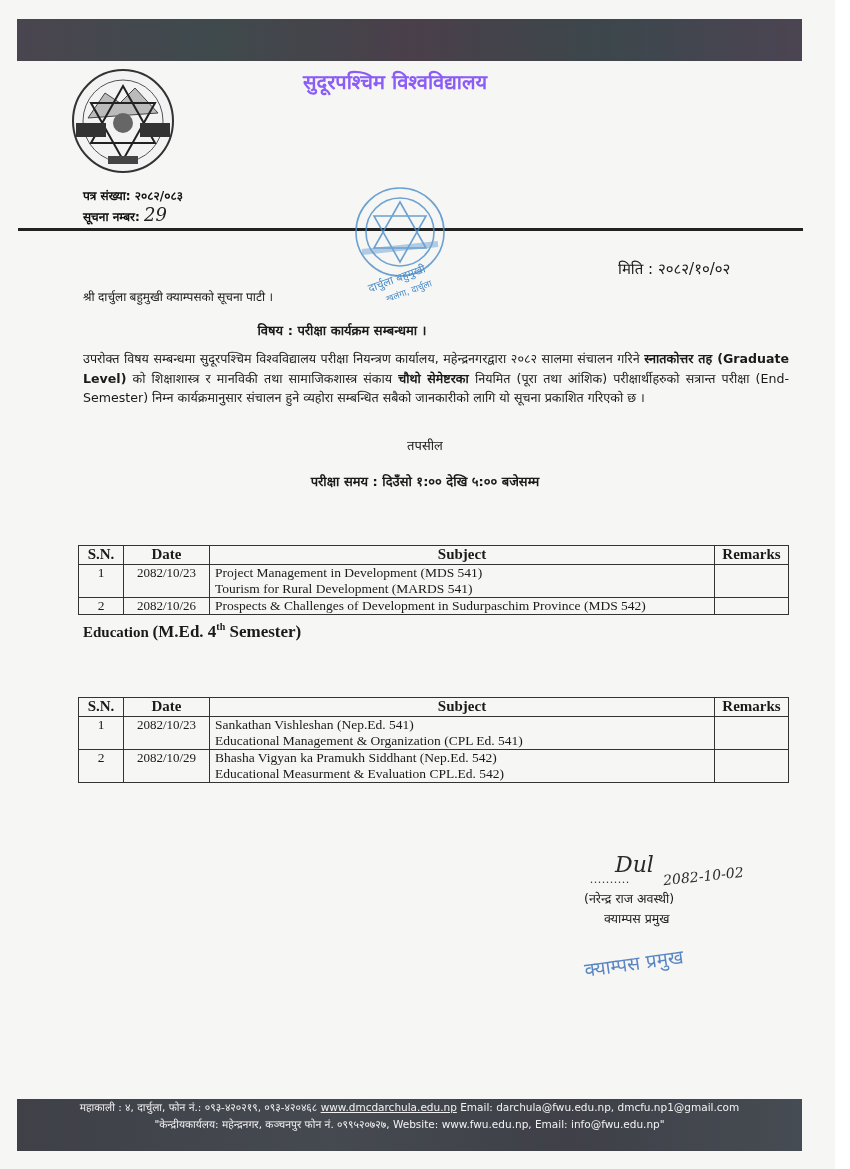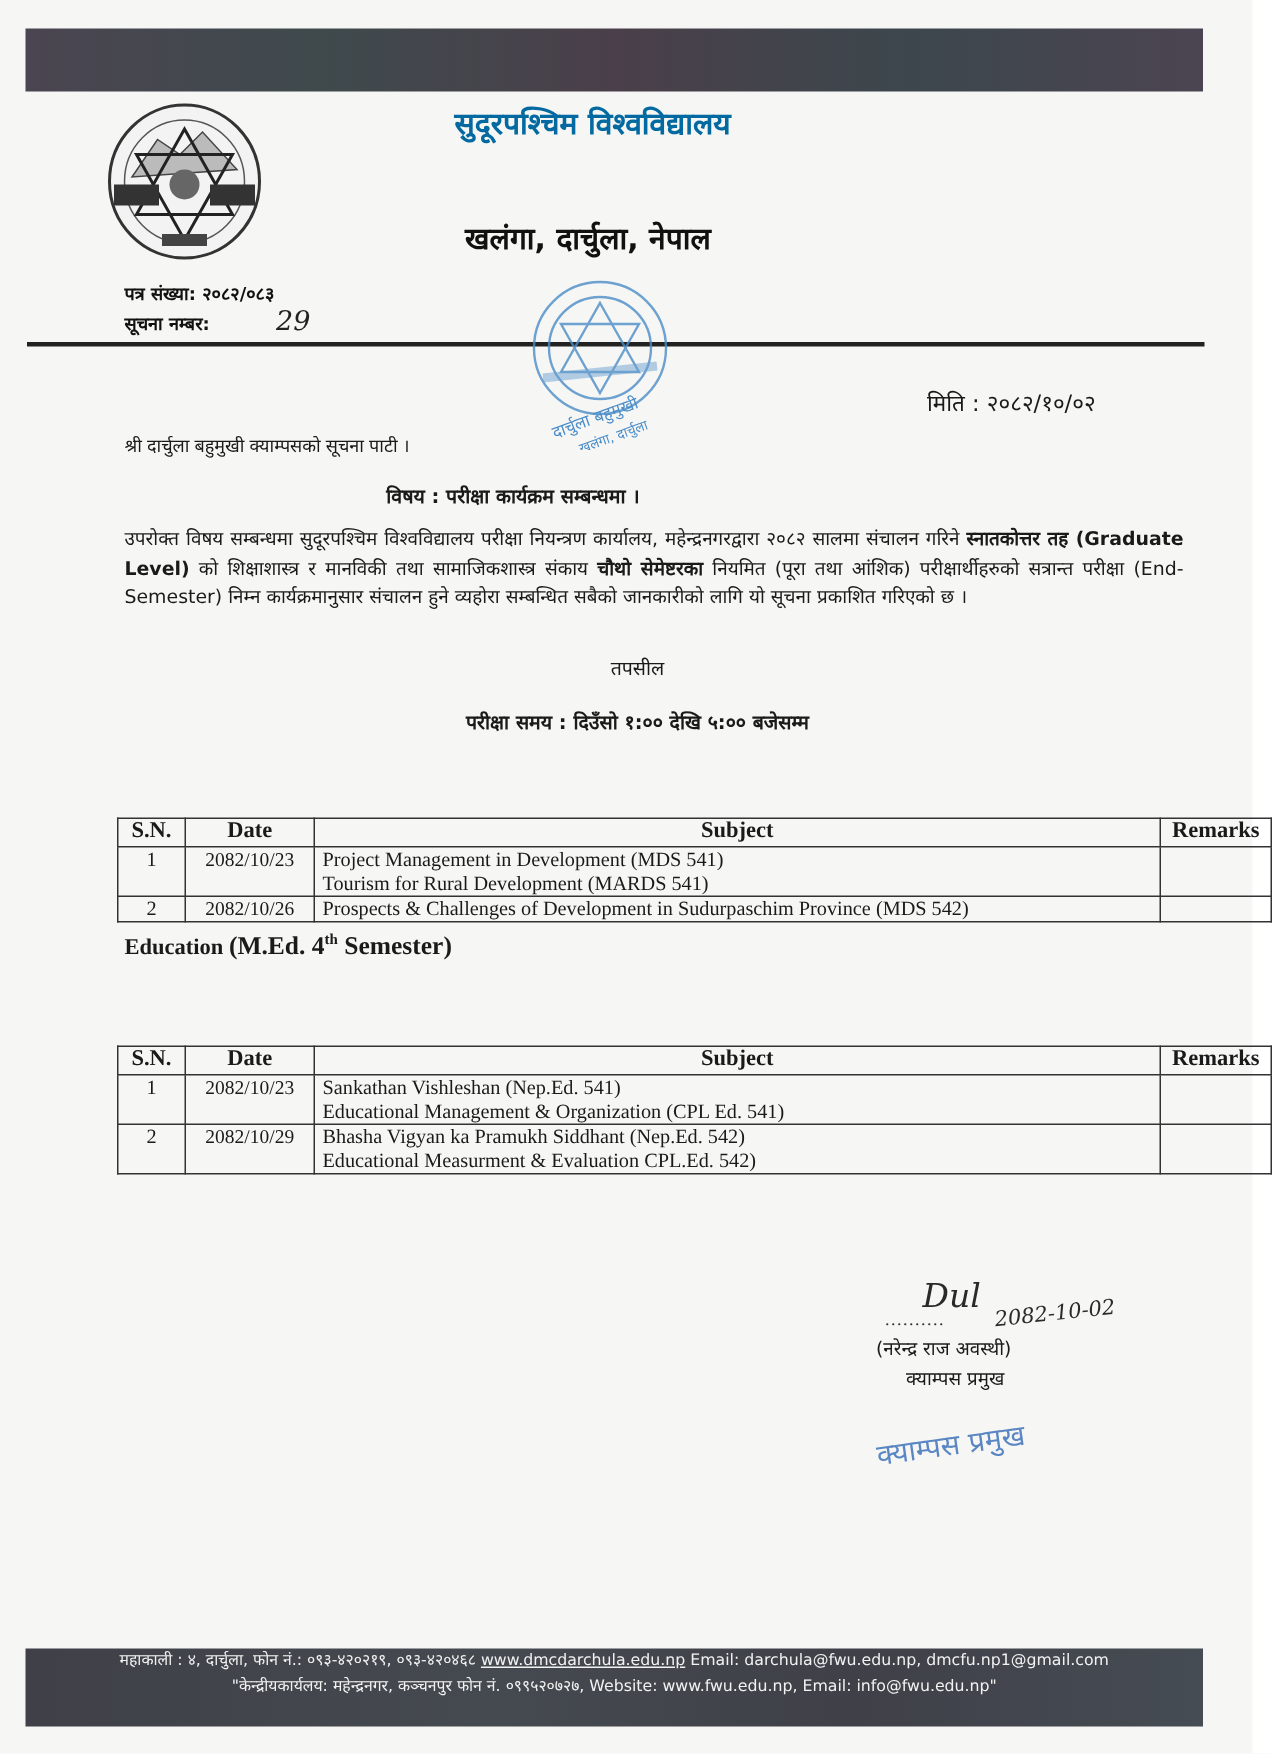--- a/index.html
+++ b/index.html
@@ -4,38 +4,38 @@
 <style>
   html, body { margin:0; padding:0; background:#ffffff; }
   body { width:850px; height:1169px; position:relative; overflow:hidden;
          font-family:"Liberation Serif", "DejaVu Serif", serif; color:#1a1a1a;
          background:#f7f7f5; }
   .page { position:absolute; left:0; top:0; width:850px; height:1169px; background:#f6f6f4; }
   .top-band { position:absolute; left:17px; top:19px; width:785px; height:42px;
               background:linear-gradient(90deg,#4a4550 0%,#3f4a4d 25%,#4a3f4a 50%,#3c474c 75%,#4c4452 100%); }
   .right-edge { position:absolute; left:835px; top:0; width:15px; height:1169px; background:#ffffff; }
   .logo { position:absolute; left:70px; top:68px; width:106px; height:106px; }
-  .hdr-univ { position:absolute; left:303px; top:68px; font-family:"DejaVu Sans",sans-serif; font-weight:bold; font-size:20px; color:#0369a1; }
+  .hdr-univ { position:absolute; left:303px; top:68px; font-family:"DejaVu Sans",sans-serif; font-weight:bold; font-size:20px; color:#8b5cf6; }
   .hdr-campus { position:absolute; left:205px; top:92px; font-family:"DejaVu Sans",sans-serif; font-weight:bold; font-size:40px; color:#111; letter-spacing:-1px; }
   .hdr-addr { position:absolute; left:310px; top:145px; font-family:"DejaVu Sans",sans-serif; font-weight:bold; font-size:20px; color:#111; }
   .ref { position:absolute; left:83px; font-family:"DejaVu Sans",sans-serif; font-weight:bold; font-size:12px; color:#111; }
-  .ref .hand { font-family:"DejaVu Serif",serif; font-style:italic; font-weight:normal; font-size:18px; color:#222;margin-left:40px; }
+  .ref .hand { font-family:"DejaVu Serif",serif; font-style:italic; font-weight:normal; font-size:18px; color:#222; }
   .rule { position:absolute; left:18px; top:228px; width:785px; height:3px; background:#222; }
   .stamp { position:absolute; left:338px; top:182px; width:130px; height:118px; }
   .date { position:absolute; left:618px; top:258px; font-size:15px; font-family:"DejaVu Sans",sans-serif; }
   .to { position:absolute; left:83px; top:288px; font-size:12px; font-family:Liberation Sans, sans-serif; }
   .subject { position:absolute; left:0; width:684px; top:321px; text-align:center; font-size:13px; font-weight:bold; font-family:"DejaVu Sans",sans-serif; }
   .body-text { position:absolute; left:83px; top:349px; width:706px; font-size:12.6px; line-height:19.5px; font-family:"DejaVu Sans",sans-serif; text-align:justify; }
   .body-text b { font-weight:bold; }
   .tapsil { position:absolute; left:0; width:850px; top:436px; text-align:center; font-size:13px; font-family:"DejaVu Sans",sans-serif; }
   .time { position:absolute; left:0; width:850px; top:472px; text-align:center; font-size:13px; font-weight:bold; font-family:"DejaVu Sans",sans-serif; }
   .sec-title { position:absolute; left:83px; font-size:15px; font-weight:bold; font-family:"Liberation Serif",serif; }
   .sec-title .big { font-size:17px; }
   .sec-title sup { font-size:10px; }
-  table.sched { position:absolute; left:78px; width:770px; border-collapse:collapse; font-family:"Liberation Serif",serif; font-size:13.5px; }
+  table.sched { position:absolute; left:78px; width:711px; border-collapse:collapse; font-family:"Liberation Serif",serif; font-size:13.5px; }
   table.sched th, table.sched td { border:1px solid #333; padding:0 5px; vertical-align:top; line-height:16px; }
   table.sched th { font-weight:bold; font-size:15px; height:18px; text-align:center; }
   table.sched td.sn { text-align:center; width:34px; }
   table.sched td.dt { text-align:center; width:75px; font-size:13px; }
   table.sched td.rm { width:63px; }
   .sig-dots { position:absolute; left:590px; top:872px; font-size:12px; letter-spacing:1px; color:#333; }
   .sig-scrawl { position:absolute; left:615px; top:852px; font-family:"DejaVu Serif",serif; font-style:italic; font-size:22px; color:#2a2a2a; }
   .sig-date { position:absolute; left:663px; top:868px; font-family:"DejaVu Serif",serif; font-style:italic; font-size:14px; color:#2a2a2a; transform:rotate(-6deg); }
   .sig-name { position:absolute; left:584px; top:890px; font-size:12.5px; font-family:"DejaVu Sans",sans-serif; }
   .sig-role { position:absolute; left:604px; top:910px; font-size:12.5px; font-family:"DejaVu Sans",sans-serif; }
@@ -60,21 +60,20 @@
     <path d="M18 50 L35 25 L50 35 L65 20 L88 45 Z" fill="#bbb" stroke="#444" stroke-width="1"></path>
     <path d="M53 18 L85 75 L21 75 Z" fill="none" stroke="#222" stroke-width="2"></path>
     <path d="M53 92 L85 35 L21 35 Z" fill="none" stroke="#222" stroke-width="2"></path>
     <rect x="6" y="55" width="30" height="14" fill="#333"></rect>
     <rect x="70" y="55" width="30" height="14" fill="#333"></rect>
     <circle cx="53" cy="55" r="10" fill="#666"></circle>
     <rect x="38" y="88" width="30" height="8" fill="#444"></rect>
   </svg>
 
   <div class="hdr-univ">सुदूरपश्चिम विश्वविद्यालय</div>
-  <div class="hdr-addr">खलंगा, दार्चुला, नेपाल</div>
 
   <div class="ref" style="top:187px;text-align:center;">
     <span>पत्र संख्या:</span>
     <span>२०८२/०८३</span>
   </div>
   <div class="ref" style="top:204px;">
     <span>सूचना नम्बर:</span>
     <span class="hand">29</span>
   </div>
 

